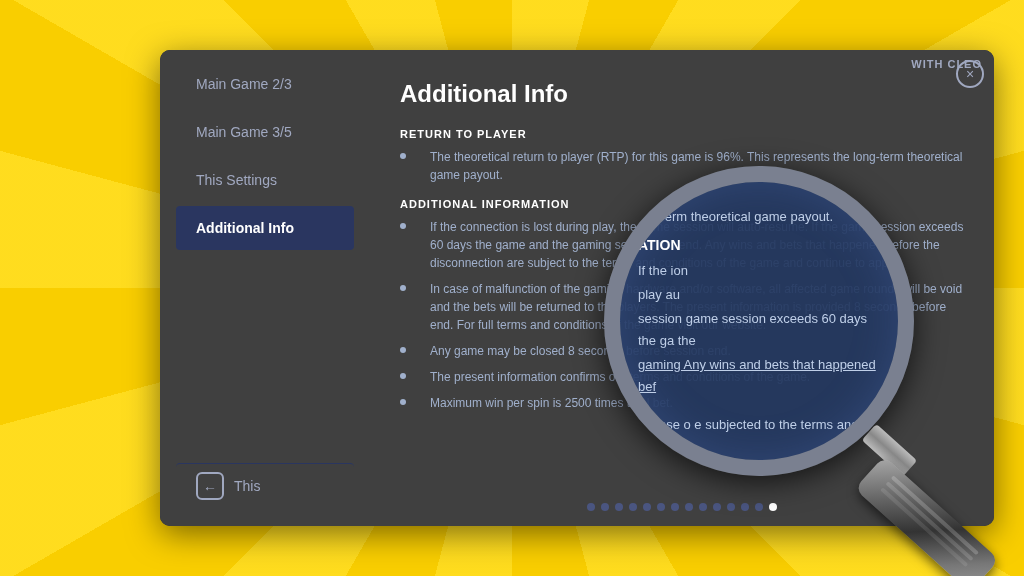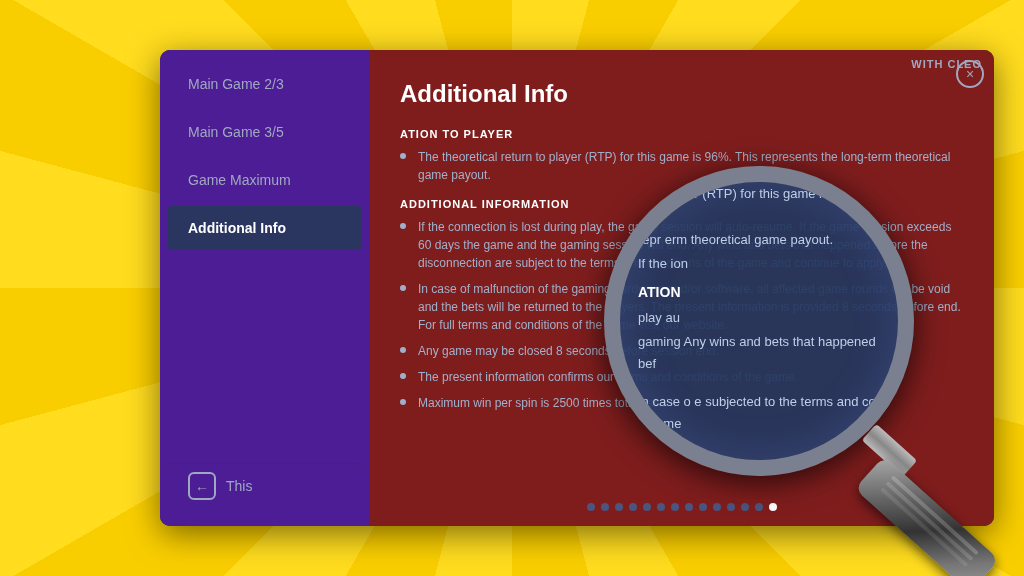--- a/index.html
+++ b/index.html
@@ -43,24 +43,24 @@
       background: #1a2540;
       border-radius: 10px;
       display: flex;
       overflow: hidden;
       box-shadow: 0 8px 32px rgba(0,0,0,0.5);
     }
 
     
     .sidebar {
       width: 210px;
-      background: #4c1d95;
+      background: #404040;
       display: flex;
       flex-direction: column;
-      padding: 10px 0;
+      padding: 10px 8px;
       flex-shrink: 0;
     }
 
     .sidebar-item {
       padding: 14px 20px;
       color: #a0a8c0;
       font-size: 14px;
       cursor: pointer;
       border-radius: 4px;
       margin: 2px 8px;
@@ -89,21 +89,21 @@
       height: 28px;
       border: 2px solid #a0a8c0;
       border-radius: 6px;
       font-size: 14px;
       color: #a0a8c0;
     }
 
     
     .main-content {
       flex: 1;
-      background: #7f1d1d;
+      background: #404040;
       position: relative;
       overflow: hidden;
       text-decoration: underline;
     }
 
     
     .top-bar {
       position: absolute;
       top: 0;
       right: 0;
@@ -136,21 +136,21 @@
       font-weight: bold;
       color: #ffffff;
       letter-spacing: 1px;
       margin-bottom: 8px;
       margin-top: 14px;
     }
 
     .bullet-item {
       display: flex;
       align-items: flex-start;
-      gap: 12px;
+      gap: 24px;
       margin-bottom: 8px;
       color: #a0b0cc;
       font-size: 12px;
       line-height: 1.5;
     }
 
     .bullet-dot {
       width: 6px;
       height: 6px;
       border-radius: 50%;
@@ -219,21 +219,21 @@
 <div class="game-panel">
 
   <div class="sidebar">
     <div class="sidebar-item">
       <span>Main Game 2/3</span>
     </div>
     <div class="sidebar-item">
       <span>Main Game 3/5</span>
     </div>
     <div class="sidebar-item">
-      <span>Game Maximum</span>
+      <span>This Settings</span>
     </div>
     <div class="sidebar-item active">
       <span>Additional Info</span>
     </div>
     <div class="sidebar-item sidebar-lobby">
       <span class="back-icon">←</span>
       <span>This</span>
     </div>
   </div>
 
@@ -242,21 +242,21 @@
       <span>WITH CLEO</span>
     </div>
 
     <button class="close-btn">
       <span>×</span>
     </button>
 
     <div class="info-panel">
       <div class="info-title">Additional Info</div>
 
-      <div class="section-label">ATION TO PLAYER</div>
+      <div class="section-label">RETURN TO PLAYER</div>
       <div class="bullet-item">
         <div class="bullet-dot"></div>
         <span>The theoretical return to player (RTP) for this game is 96%. This represents the long-term theoretical game payout.</span>
       </div>
 
       <div class="section-label">ADDITIONAL INFORMATION</div>
       <div class="bullet-item">
         <div class="bullet-dot"></div>
         <span>If the connection is lost during play, the game session will auto-resume. If the game session exceeds 60 days the game and the gaming session will end. Any wins and bets that happened before the disconnection are subject to the terms and conditions of the game and continue to apply.</span>
       </div>
@@ -296,24 +296,25 @@
     </div>
   </div>
 </div>
 
 <div class="magnifier" style="position:absolute; right:-10px; bottom:-20px; width:460px; height:430px; z-index:20; pointer-events:none;">
 
   <div style="position:absolute; top:0; left:30px; width:310px; height:310px; border-radius:50%; background:rgba(35,55,95,0.92); border:16px solid #7a8090; box-shadow: inset 0 0 40px rgba(80,110,180,0.3), 0 6px 30px rgba(0,0,0,0.7); overflow:hidden; display:flex; align-items:center; justify-content:center;">
     <div style="padding:22px 18px; color:#bfcfe8; font-size:13px; line-height:1.7;">
       <div style="margin-bottom:2px;"><span>n to player (RTP) for this game is 96%. This</span></div>
       <div style="margin-bottom:2px;"><span>repr                        erm theoretical game payout.</span></div>
+      <div style="font-weight:bold; color:#fff; font-size:14px; margin-top:6px; margin-bottom:2px;"><span>ATION</span></div>
       <div style="margin-bottom:2px;"><span>If the                                                                    ion</span></div>
-      <div style="font-weight:bold; color:#fff; font-size:14px; margin-top:6px; margin-bottom:2px;"><span>ATION</span></div>
       <div style="margin-bottom:2px;"><span>play au</span></div>
-      <div style="margin-bottom:16px;"><span>gaming    Any wins and bets that happened bef</span></div>
+      <div style="margin-bottom:2px;"><span>session   game session exceeds 60 days the ga   the</span></div>
+      <div style="margin-bottom:16px;text-decoration:underline;"><span>gaming    Any wins and bets that happened bef</span></div>
       <div style="margin-bottom:2px;"><span>In case o   e subjected to the terms and co    e game</span></div>
       <div><span>and conti</span></div>
     </div>
   </div>
 
   <div style="position:absolute; top:255px; left:295px; width:55px; height:22px; background:linear-gradient(to bottom, #bbb, #888, #bbb); border-radius:4px; transform:rotate(42deg); transform-origin:left center;"></div>
 
   <div style="position:absolute; top:290px; left:310px; width:155px; height:44px; background:linear-gradient(135deg, #aaa 0%, #666 30%, #333 55%, #777 80%, #999 100%); border-radius:10px; transform:rotate(42deg); transform-origin:top left; box-shadow:3px 3px 12px rgba(0,0,0,0.6);">
 
     <div style="position:absolute; top:8px; left:20px; right:20px; height:4px; background:rgba(255,255,255,0.2); border-radius:2px;"></div>

